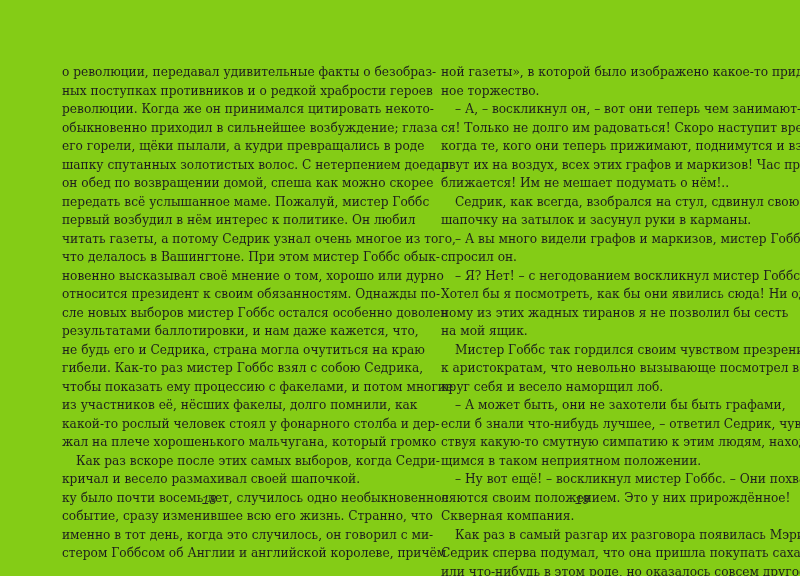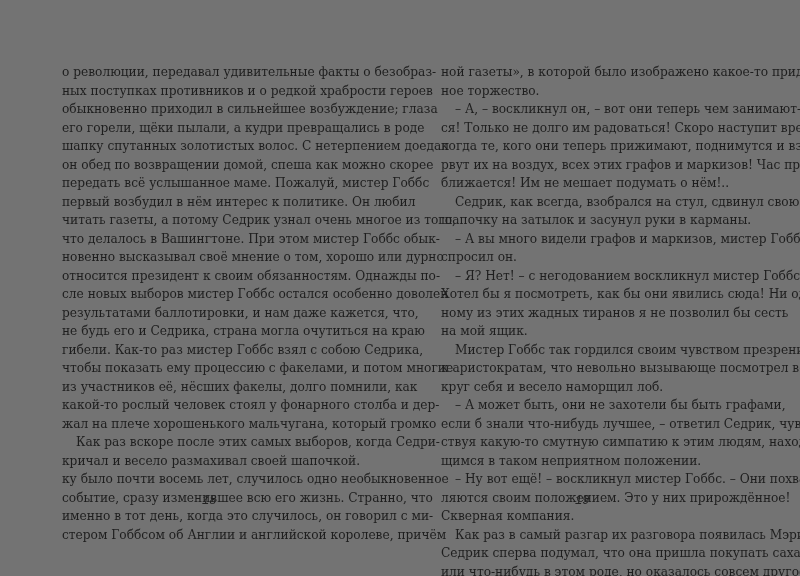--- a/index.html
+++ b/index.html
@@ -11,21 +11,21 @@
       width: 800px;
       height: 576px;
       position: relative;
       overflow: hidden;
       font-family: "DejaVu Serif", "Liberation Serif", serif;
       color: #1e1e1e;
     }
     .spread {
       position: absolute;
       inset: 0;
-      background: #737373;
+      background: #84cc16;
     }
     .page {
       position: absolute;
       top: 63px;
       width: 296px;
     }
     .page-left { left: 62px; }
     .page-right { left: 441px; }
     .line {
       display: block;
@@ -55,20 +55,21 @@
     .pn-right { left: 575px; text-align: right; }
   </style>
 </head>
 <body>
 
 <div class="spread">
 
   <div class="page page-left">
     <span class="line">о революции, передавал удивительные факты о безобраз-</span>
     <span class="line">ных поступках противников и о редкой храбрости героев</span>
+    <span class="line">революции. Когда же он принимался цитировать некото-</span>
     <span class="line">обыкновенно приходил в сильнейшее возбуждение; глаза</span>
     <span class="line">его горели, щёки пылали, а кудри превращались в роде</span>
     <span class="line">шапку спутанных золотистых волос. С нетерпением доедал</span>
     <span class="line">он обед по возвращении домой, спеша как можно скорее</span>
     <span class="line">передать всё услышанное маме. Пожалуй, мистер Гоббс</span>
     <span class="line">первый возбудил в нём интерес к политике. Он любил</span>
     <span class="line">читать газеты, а потому Седрик узнал очень многое из того,</span>
     <span class="line">что делалось в Вашингтоне. При этом мистер Гоббс обык-</span>
     <span class="line">новенно высказывал своё мнение о том, хорошо или дурно</span>
     <span class="line">относится президент к своим обязанностям. Однажды по-</span>

